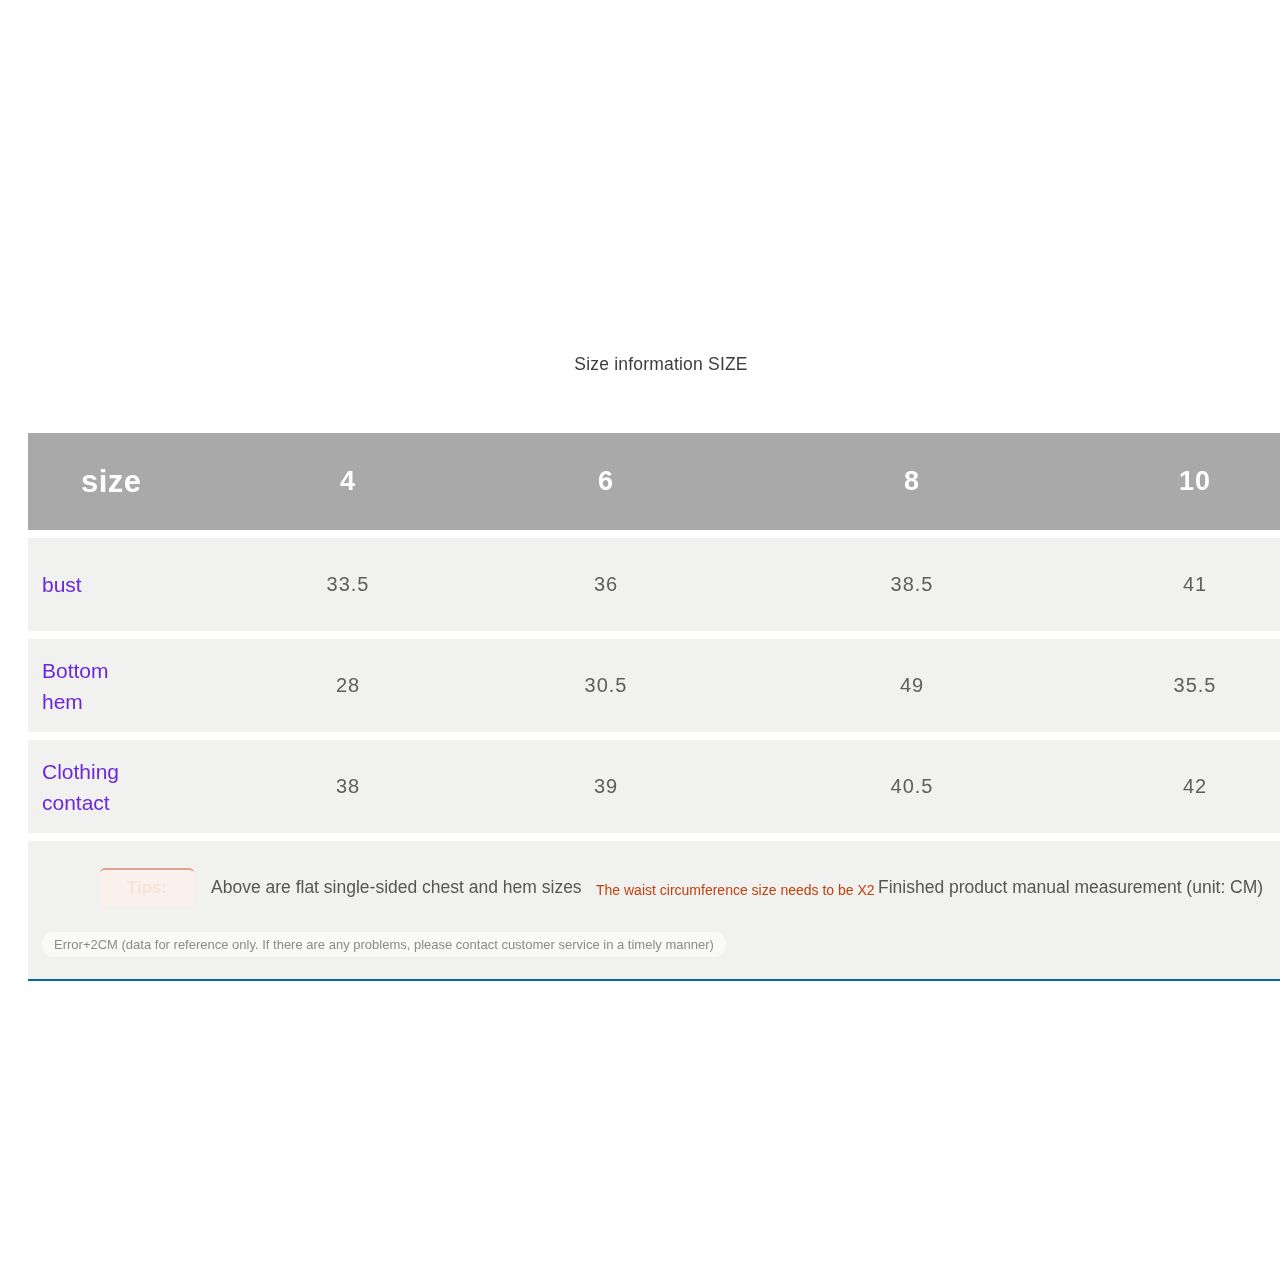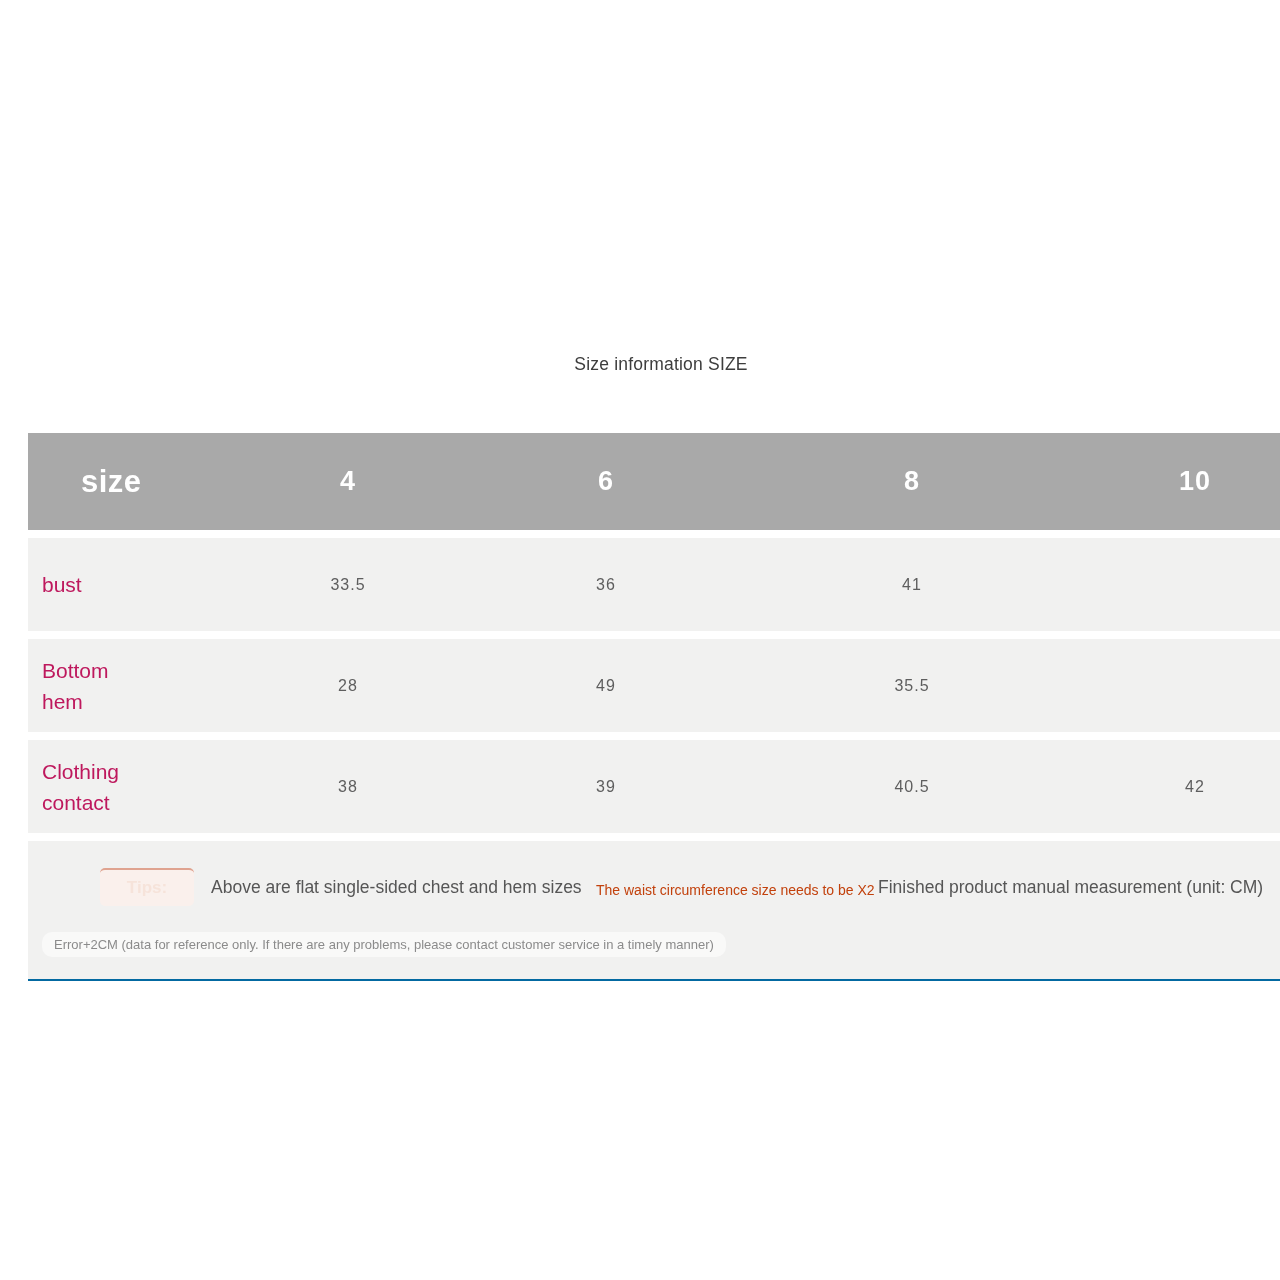--- a/index.html
+++ b/index.html
@@ -55,27 +55,27 @@
     letter-spacing: 1px;
   }
 
   .data-row {
     background: #f1f1f0;
     height: 93px;
   }
   .row-label {
     font-size: 21px;
     line-height: 31px;
-    color: #be185d;
+    color: #6d28d9;
     max-width: 156px;
   }
   .row-label .inner { display: inline-block; max-width: 104px; }
   .row-val {
     text-align: center;
-    font-size: 16px;
+    font-size: 20px;
     color: #5e5e5e;
     letter-spacing: 1px;
   }
 
   .notes-panel {
     background: #f1f1f0;
     height: 140px;
     position: relative;
     border-bottom: 2px solid #0369a1;
   }
@@ -146,26 +146,28 @@
     <div class="header-val">4</div>
     <div class="header-val">6</div>
     <div class="header-val">8</div>
     <div class="header-val">10</div>
   </div>
 
   <div class="grid-row data-row">
     <div class="row-label"><span class="inner">bust</span></div>
     <div class="row-val">33.5</div>
     <div class="row-val">36</div>
+    <div class="row-val">38.5</div>
     <div class="row-val">41</div>
   </div>
 
   <div class="grid-row data-row">
     <div class="row-label"><span class="inner">Bottom hem</span></div>
     <div class="row-val">28</div>
+    <div class="row-val">30.5</div>
     <div class="row-val">49</div>
     <div class="row-val">35.5</div>
   </div>
 
   <div class="grid-row data-row">
     <div class="row-label"><span class="inner">Clothing contact</span></div>
     <div class="row-val">38</div>
     <div class="row-val">39</div>
     <div class="row-val">40.5</div>
     <div class="row-val">42</div>

